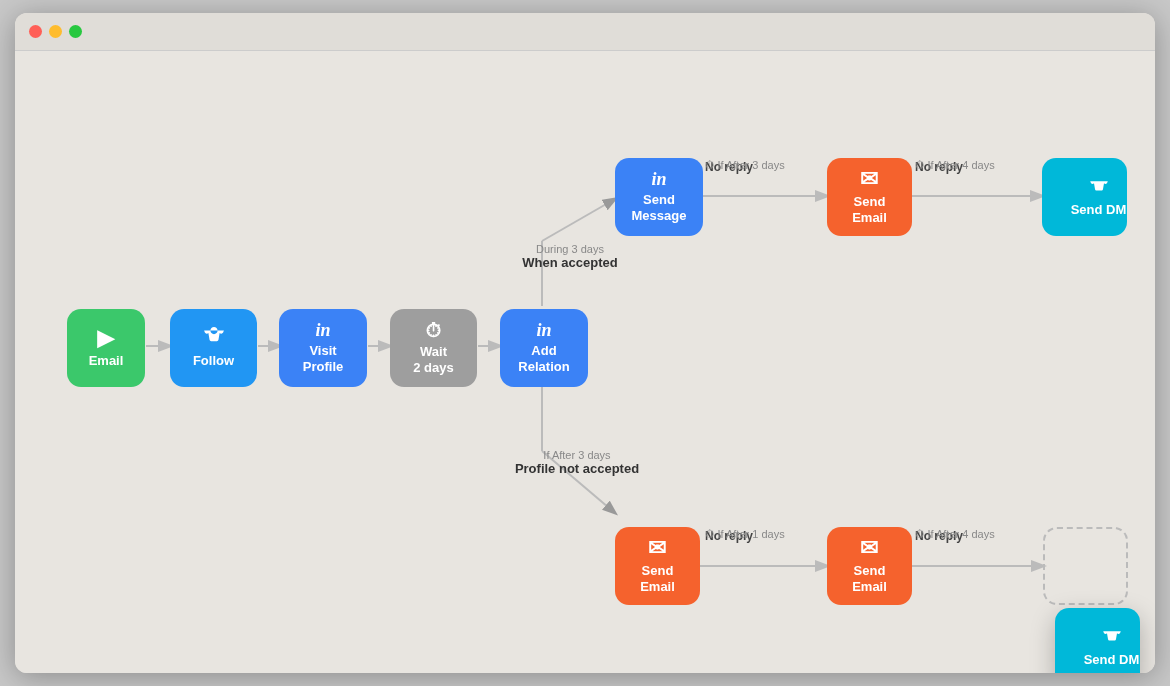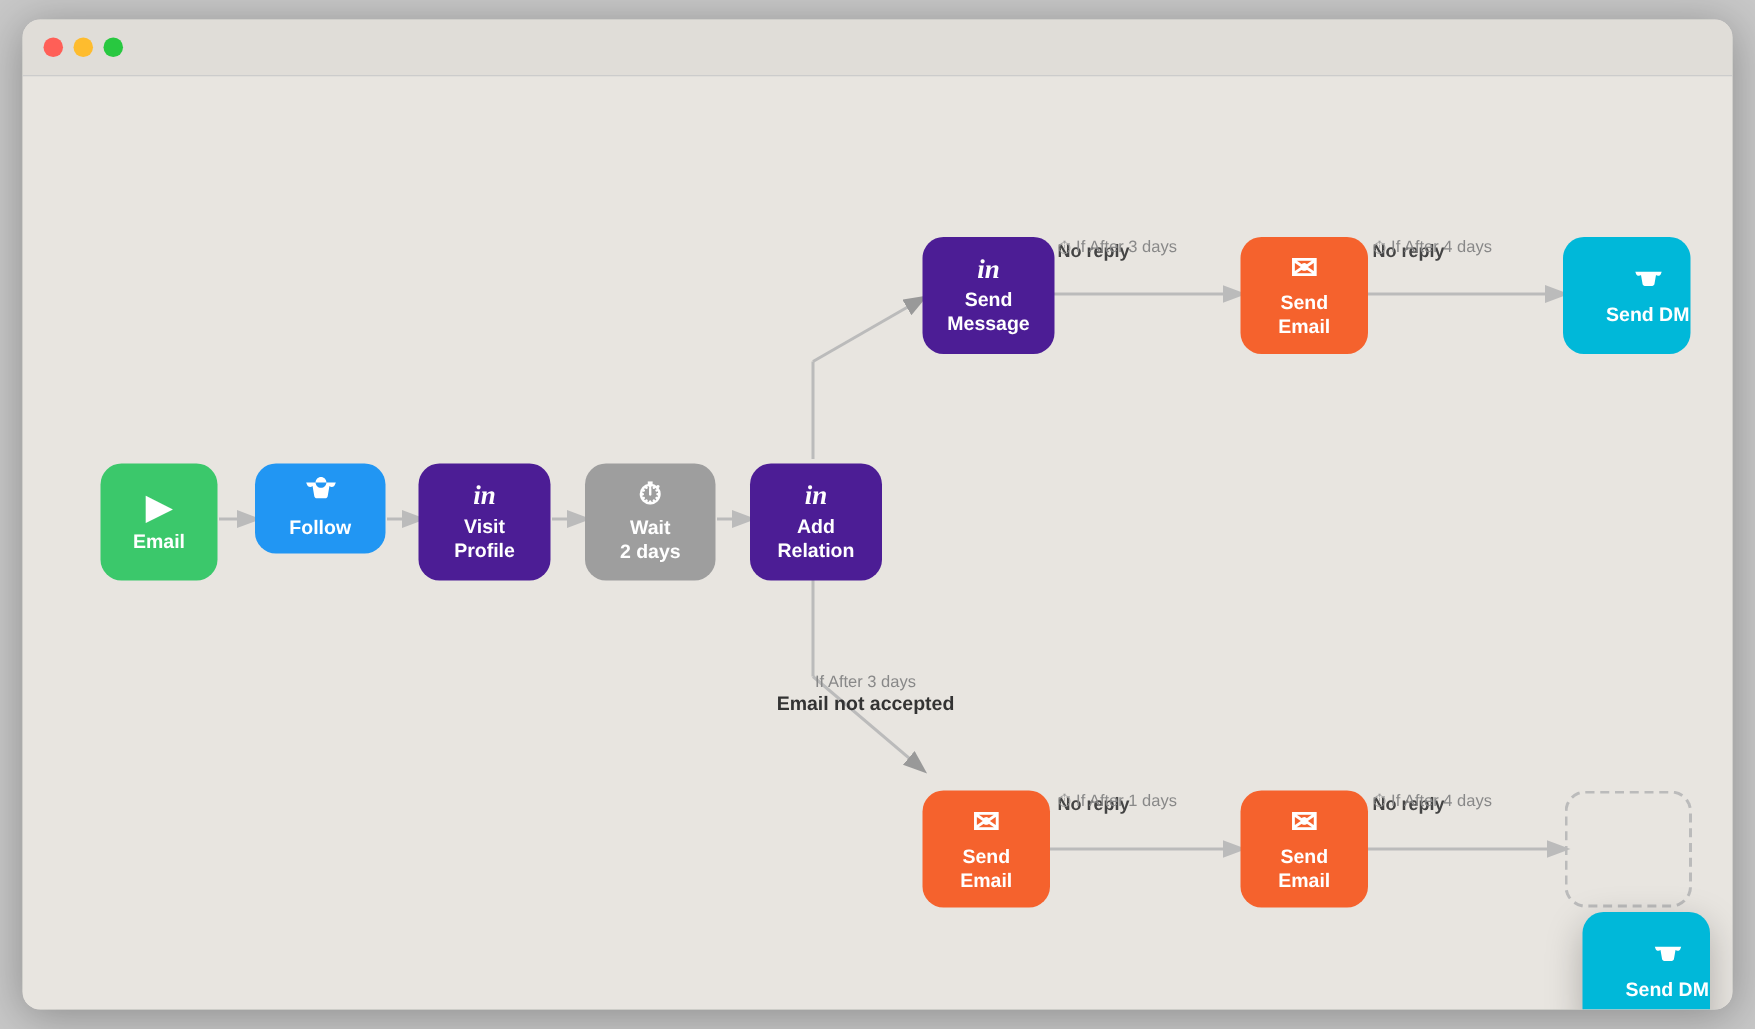--- a/index.html
+++ b/index.html
@@ -69,21 +69,21 @@
     }
     .node-label {
       font-size: 13px;
       font-weight: 700;
       line-height: 1.2;
     }
 
     
     .node-green { background: #3bc86b; }
     .node-blue { background: #2196f3; }
-    .node-indigo { background: #4c1d95; align-items: center; }
+    .node-indigo { background: #3b82f6; align-items: center; }
     .node-gray { background: #9e9e9e; }
     .node-orange { background: #f5622d; }
     .node-cyan { background: #00b8d9; padding-left: 28px; }
 
     
     .arrows-svg {
       position: absolute;
       top: 0; left: 0;
       width: 100%; height: 100%;
       pointer-events: none;
@@ -180,21 +180,21 @@
           <path d="M0,0 L0,6 L8,3 z" fill="#999"></path>
         </marker>
       </defs>
     </svg>
 
     <div class="node node-green" style="left:52px; top:258px; width:78px; height:78px;">
       <div class="node-icon">▶</div>
       <div class="node-label">Email</div>
     </div>
 
-    <div class="node node-blue" style="left:155px; top:258px; width:87px; height:60px;">
+    <div class="node node-blue" style="left:155px; top:258px; width:87px; height:78px;">
       <div class="node-icon">
         <svg width="22" height="18" viewBox="0 0 24 20">
             <path d="M22.46 5.34c-.27 1.2-1.24 2.04-2.46 2.04-.67 0-1.28-.26-1.74-.67l-1.3 7.5c-.16.9-.95 1.57-1.86 1.57H8.9c-.91 0-1.7-.67-1.86-1.57L5.74 6.71c-.46.41-1.07.67-1.74.67-1.22 0-2.19-.84-2.46-2.04L1 4h22l-.54 1.34zM12 0C9.79 0 8 1.79 8 4s1.79 4 4 4 4-1.79 4-4-1.79-4-4-4z" fill="white"></path>
           </svg>
       </div>
       <div class="node-label">Follow</div>
     </div>
 
     <div class="node node-indigo" style="left:264px; top:258px; width:88px; height:78px;">
       <div class="node-icon" style="font-style:italic; font-size:18px; font-weight:900; font-family:serif;">in</div>
@@ -204,24 +204,28 @@
     <div class="node node-gray" style="left:375px; top:258px; width:87px; height:78px;">
       <div class="node-icon" style="font-size:20px;">⏱</div>
       <div class="node-label">Wait<br>2 days</div>
     </div>
 
     <div class="node node-indigo" style="left:485px; top:258px; width:88px; height:78px;">
       <div class="node-icon" style="font-style:italic; font-size:18px; font-weight:900; font-family:serif;">in</div>
       <div class="node-label">Add<br>Relation</div>
     </div>
 
+    <div class="branch-label" style="left:495px; top:192px; width:120px;">
+      <div class="when">During 3 days</div>
+      <div class="state-text">When accepted</div>
+    </div>
 
     <div class="branch-label" style="left:492px; top:398px; width:140px;">
       <div class="when">If After 3 days</div>
-      <div class="state-text">Email not accepted</div>
+      <div class="state-text">Profile not accepted</div>
     </div>
 
     <div class="node node-indigo" style="left:600px; top:107px; width:88px; height:78px;">
       <div class="node-icon" style="font-style:italic; font-size:18px; font-weight:900; font-family:serif;">in</div>
       <div class="node-label">Send<br>Message</div>
     </div>
 
     <div style="position:absolute; left:690px; top:107px; text-align:center;">
       <div class="conn-text" style="display:flex; align-items:center; gap:3px; white-space:nowrap;">
         <span style="font-size:12px; color:#999;">⏱</span>

